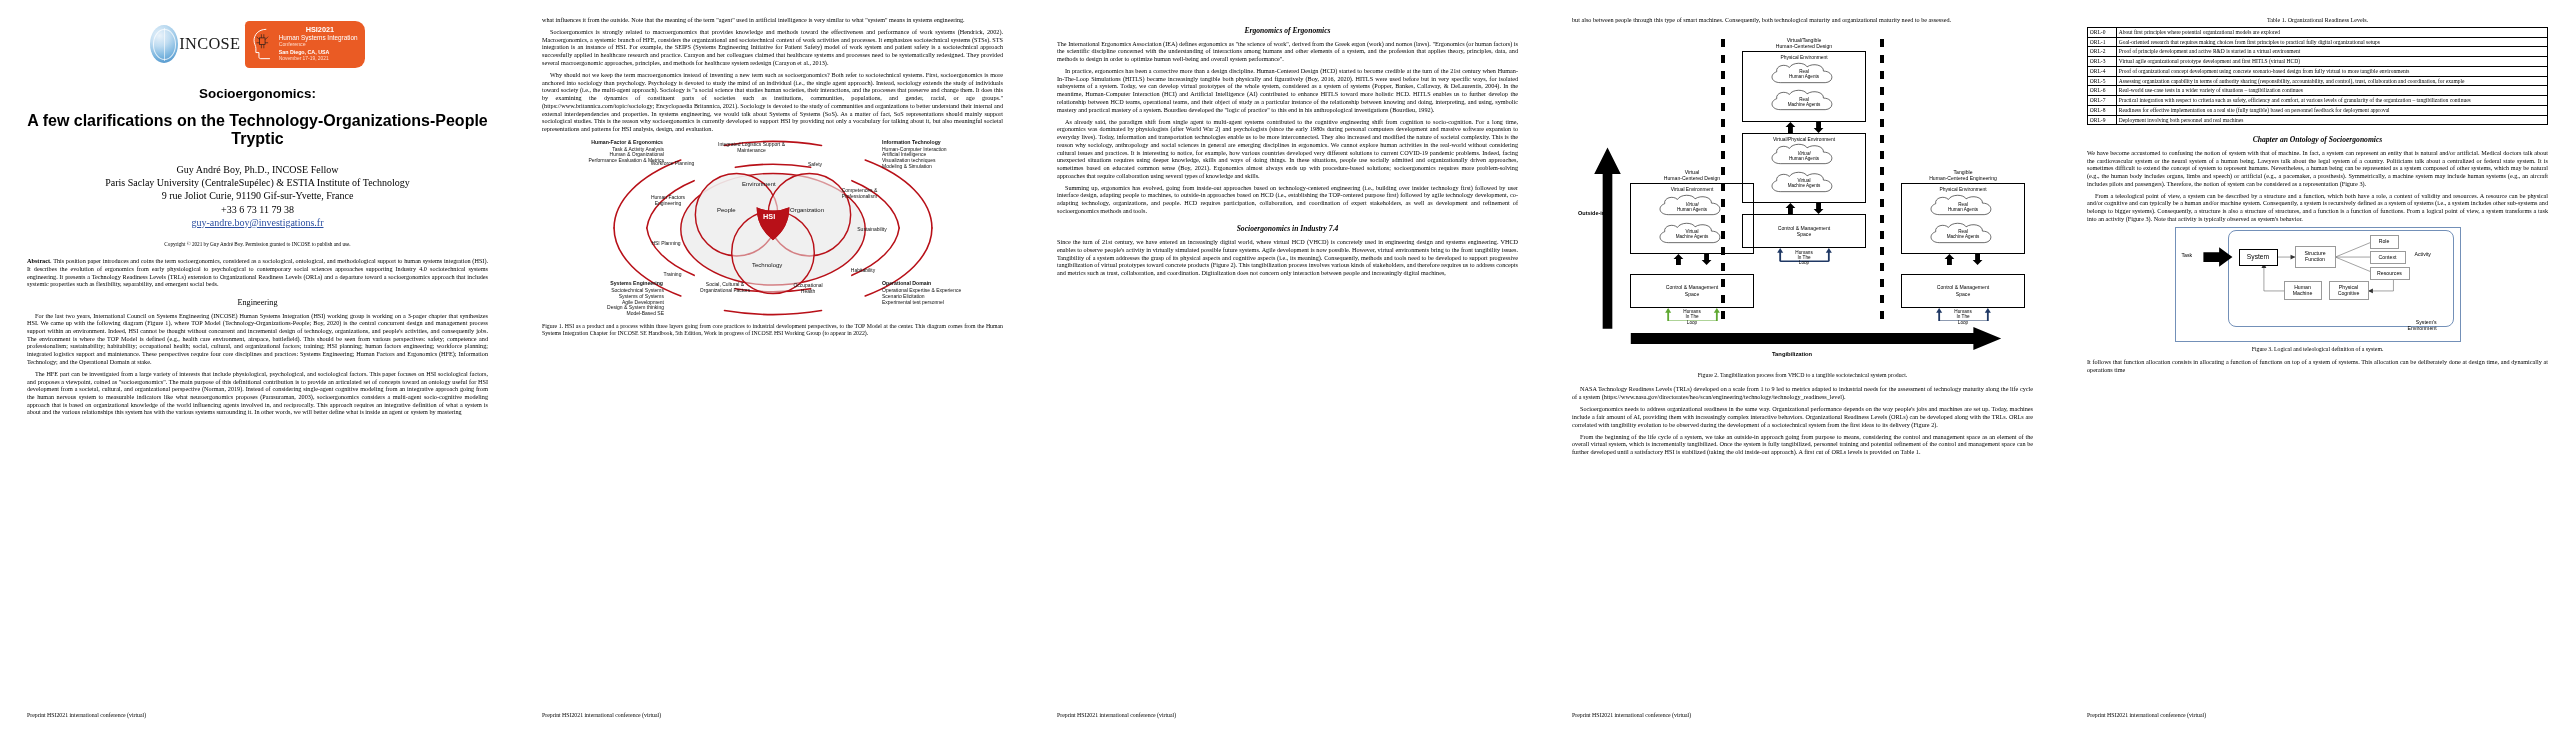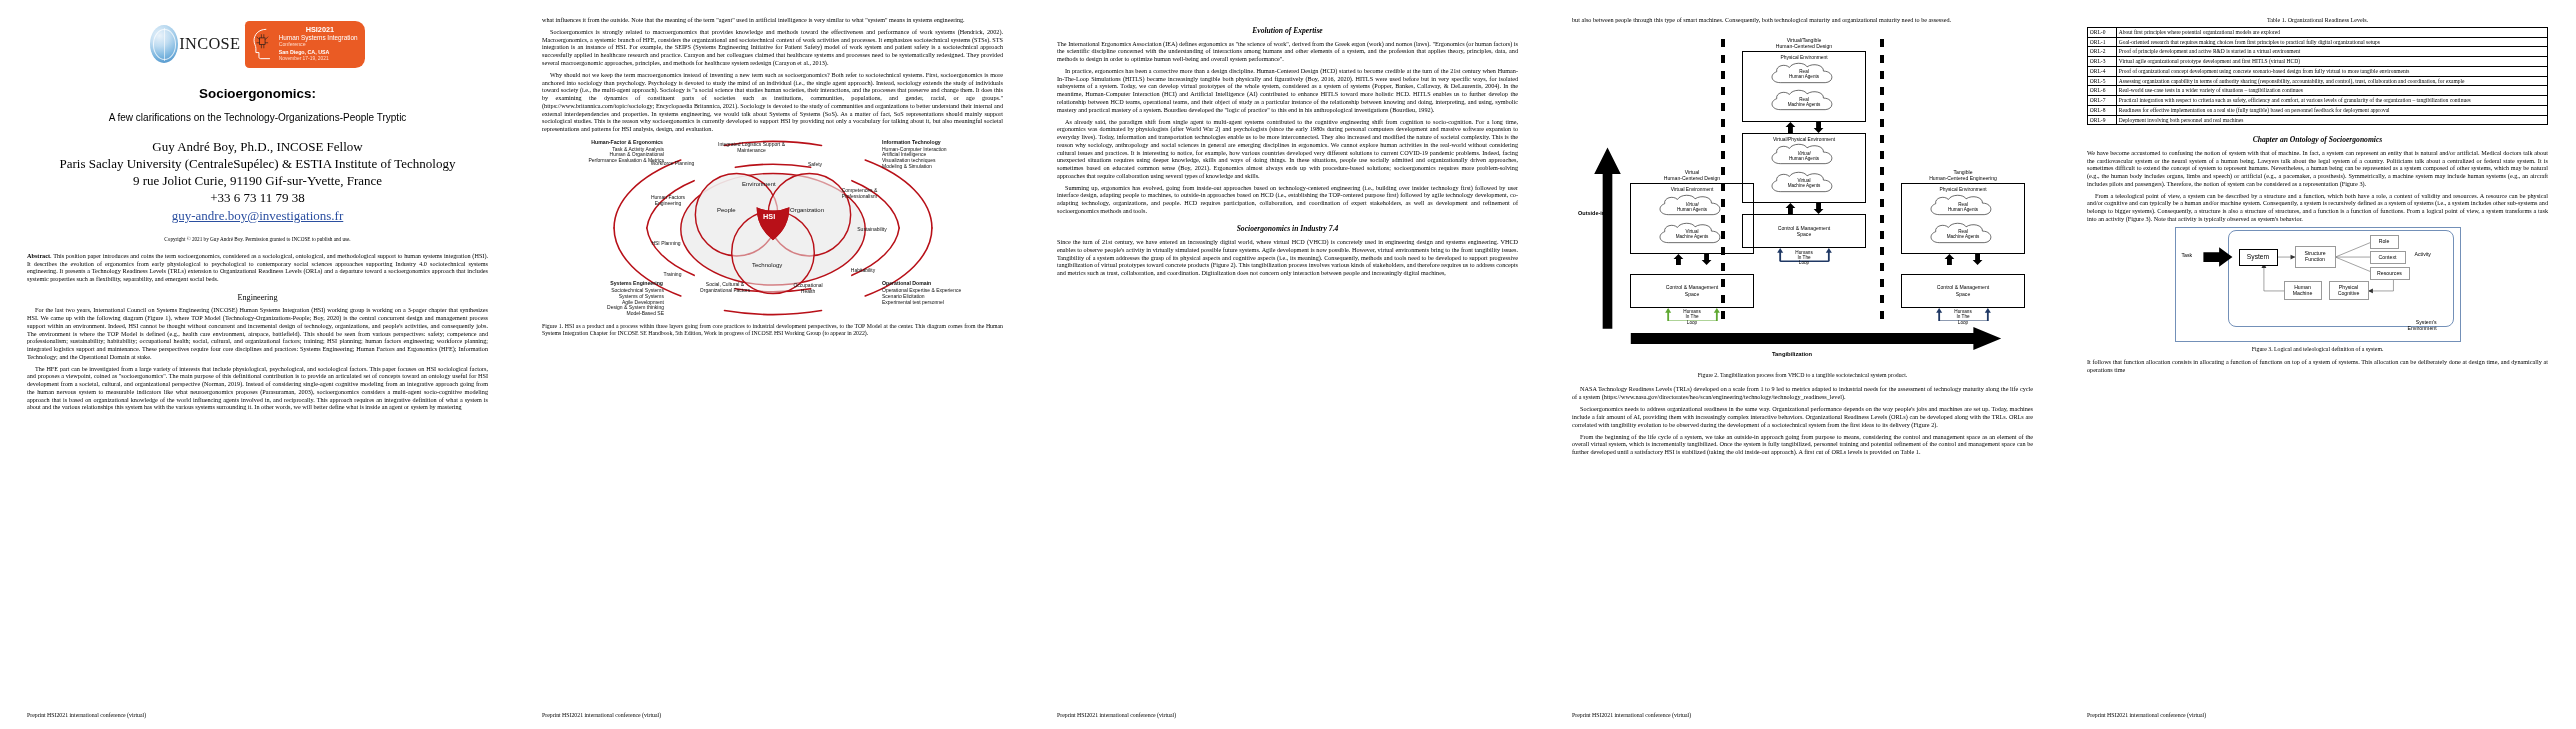--- a/index.html
+++ b/index.html
@@ -60,24 +60,24 @@
   .hsi-t4 { font-family: "Liberation Sans", sans-serif; font-weight: bold; font-size: 5.3px; }
   .hsi-t5 { font-family: "Liberation Sans", sans-serif; font-size: 4.9px; color: #ffd9c9; }
 
   h1.title {
     font-family: "Liberation Sans", sans-serif;
     font-size: 13.4px; font-weight: bold; text-align: center;
     margin: 16px 0 9px 0;
   }
   h2.subtitle {
     font-family: "Liberation Sans", sans-serif;
-    font-size: 10px; font-weight: normal; text-align: center;
+    font-size: 16px; font-weight: bold; text-align: center;
     margin: 11px 0 0 0;
   }
-  .authors { text-align: center; font-size: 13px; line-height: 1.32; margin-top: 14.6px; }
+  .authors { text-align: center; font-size: 10px; line-height: 1.32; margin-top: 14.6px; }
   .authors a, .email { color: #2b4fa0; text-decoration: underline; }
   .copyright { text-align: center; font-size: 5.2px; margin-top: 12px; }
 
   .abstract { font-size: 6.2px; line-height: 1.24; text-align: justify; margin-top: 10.3px; }
   .abstract b { font-weight: bold; }
 
   h3.sec {
     font-family: "Liberation Serif", serif;
     font-size: 8.2px; font-weight: normal; text-align: center;
     margin: 9.7px 0 4.9px 0;
@@ -280,21 +280,21 @@
       <div class="f1-ven" style="left:210px; top:125px;">Technology</div>
       <div class="f1-hsi" style="left:221px; top:75px;">HSI</div>
     </div>
 
     <div class="figcap">Figure 1. HSI as a product and a process within three layers going from core practices to industrial development perspectives, to the TOP Model at the center. This diagram comes from the Human Systems Integration Chapter for INCOSE SE Handbook, 5th Edition, Work in progress of INCOSE HSI Working Group (to appear in 2022).</div>
 
     <div class="footer">Preprint HSI2021 international conference (virtual)</div>
   </div>
 
   <div class="page">
-    <h3 class="sec italic">Evolution of Expertise</h3>
+    <h3 class="sec italic">Ergonomics of Ergonomics</h3>
     <p class="body">The International Ergonomics Association (IEA) defines ergonomics as "the science of work", derived from the Greek ergon (work) and nomos (laws). "Ergonomics (or human factors) is the scientific discipline concerned with the understanding of interactions among humans and other elements of a system, and the profession that applies theory, principles, data, and methods to design in order to optimize human well-being and overall system performance".</p>
     <p class="body ind">In practice, ergonomics has been a corrective more than a design discipline. Human-Centered Design (HCD) started to become credible at the turn of the 21st century when Human-In-The-Loop Simulations (HITLS) became increasingly tangible both physically and figuratively (Boy, 2016, 2020). HITLS were used before but in very specific ways, for isolated subsystems of a system. Today, we can develop virtual prototypes of the whole system, considered as a system of systems (Popper, Bankes, Callaway, &amp; DeLaurentis, 2004). In the meantime, Human-Computer Interaction (HCI) and Artificial Intelligence (AI) contributed to enhance HITLS toward more holistic HCD. HITLS enables us to further develop the relationship between HCD teams, operational teams, and their object of study as a particular instance of the relationship between knowing and doing, interpreting, and using, symbolic mastery and practical mastery of a system. Bourdieu developed the "logic of practice" to this end in his anthropological investigations (Bourdieu, 1992).</p>
     <p class="body ind">As already said, the paradigm shift from single agent to multi-agent systems contributed to the cognitive engineering shift from cognition to socio-cognition. For a long time, ergonomics was dominated by physiologists (after World War 2) and psychologists (since the early 1980s during personal computers development and massive software expansion to everyday lives). Today, information and transportation technologies enable us to be more interconnected. They also increased and modified the nature of societal complexity. This is the reason why sociology, anthropology and social sciences in general are emerging disciplines in ergonomics. We cannot explore human activities in the real-world without considering cultural issues and practices. It is interesting to notice, for example, how various countries developed very different solutions to current COVID-19 pandemic problems. Indeed, facing unexpected situations requires using deeper knowledge, skills and ways of doing things. In these situations, people use socially admitted and organizationally driven approaches, sometimes based on educated common sense (Boy, 2021). Ergonomics almost always ends up with procedure-based solutions; socioergonomics requires more problem-solving approaches that require collaboration using several types of knowledge and skills.</p>
     <p class="body ind">Summing up, ergonomics has evolved, going from inside-out approaches based on technology-centered engineering (i.e., building over insider technology first) followed by user interface design, adapting people to machines, to outside-in approaches based on HCD (i.e., establishing the TOP-centered purpose first) followed by agile technology development, co-adapting technology, organizations, and people. HCD requires participation, collaboration, and coordination of expert stakeholders, as well as development and refinement of socioergonomics methods and tools.</p>
     <h3 class="sec italic">Socioergonomics in Industry 7.4</h3>
     <p class="body">Since the turn of 21st century, we have entered an increasingly digital world, where virtual HCD (VHCD) is concretely used in engineering design and systems engineering. VHCD enables to observe people's activity in virtually simulated possible future systems. Agile development is now possible. However, virtual environments bring to the front tangibility issues. Tangibility of a system addresses the grasp of its physical aspects and cognitive aspects (i.e., its meaning). Consequently, methods and tools need to be developed to support progressive tangibilization of virtual prototypes toward concrete products (Figure 2). This tangibilization process involves various kinds of stakeholders, and therefore requires us to address concepts and metrics such as trust, collaboration, and coordination. Digitalization does not concern only interaction between people and increasingly digital machines,</p>
     <div class="footer">Preprint HSI2021 international conference (virtual)</div>
   </div>
 
   <div class="page">

